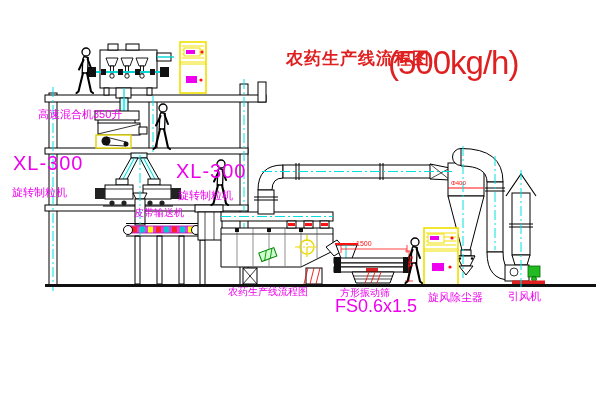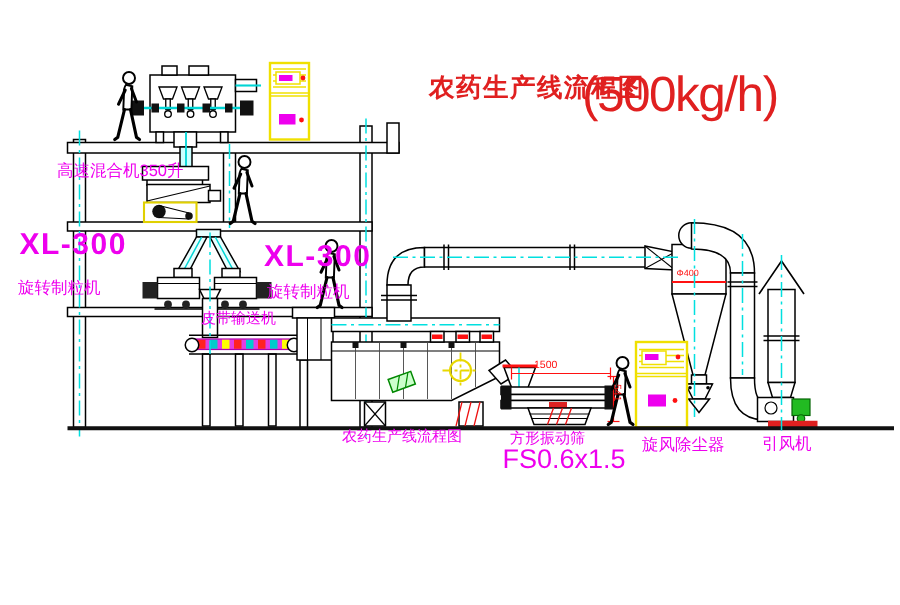--- a/index.html
+++ b/index.html
@@ -4,21 +4,21 @@
 <style>
   html,body{margin:0;padding:0;background:#fff;}
   .canvas{position:relative;width:600px;height:403px;background:#fff;overflow:hidden;
           font-family:"Liberation Sans",sans-serif;}
   .canvas svg{position:absolute;left:0;top:0;}
   .lbl{position:absolute;white-space:nowrap;line-height:1;color:#ee00ee;}
   .red{color:#e02020;}
   .dim{color:#ff1111;}
   .t-cn{font-size:17px;letter-spacing:1px;font-weight:bold;}
   .t-cap{font-size:33px;letter-spacing:-1px;}
-  .big{font-size:20px;letter-spacing:1px;font-weight:bold;}
+  .big{font-size:20px;letter-spacing:1px;}
   .mid{font-size:18px;}
   .sm{font-size:11px;}
   .xs{font-size:10px;}
   .dim7{font-size:7px;}
   .dim6{font-size:6px;}
   .v-dim{transform:rotate(90deg);transform-origin:0 0;}
 </style>
 </head>
 <body>
 

